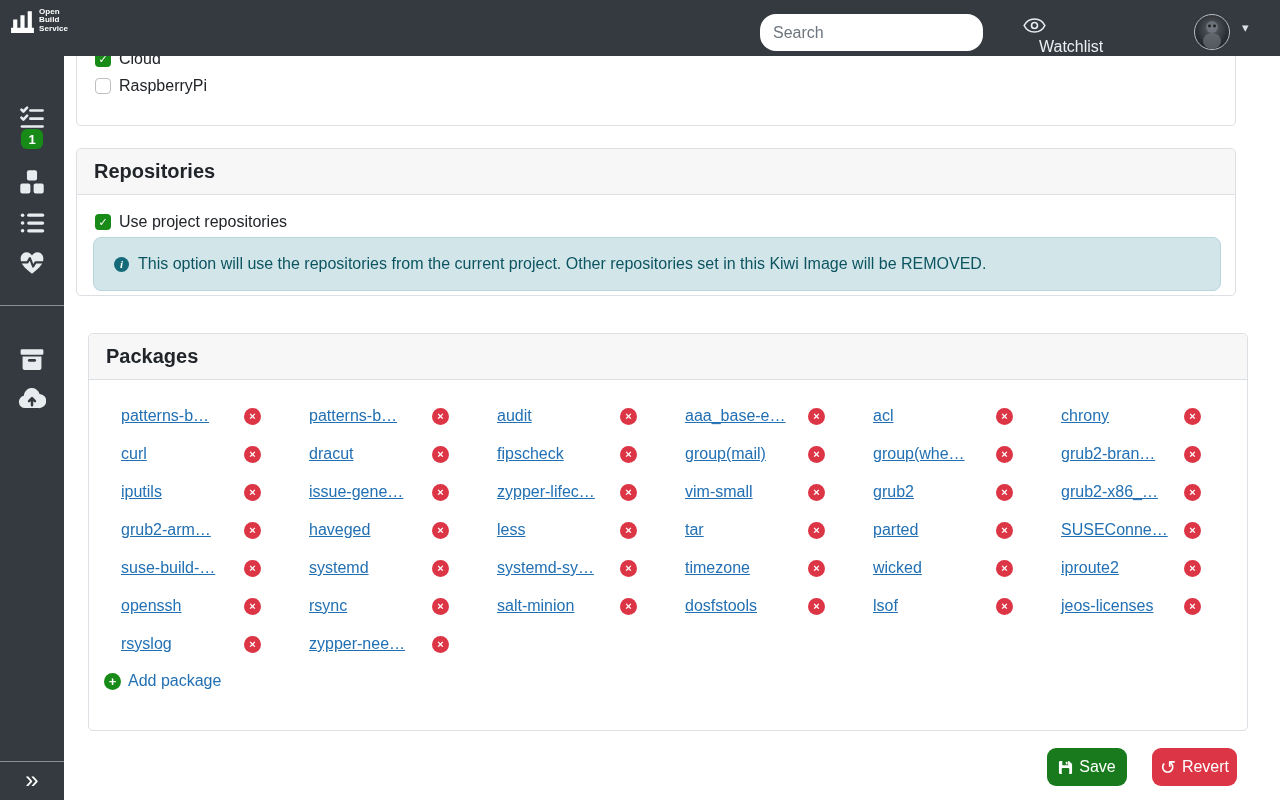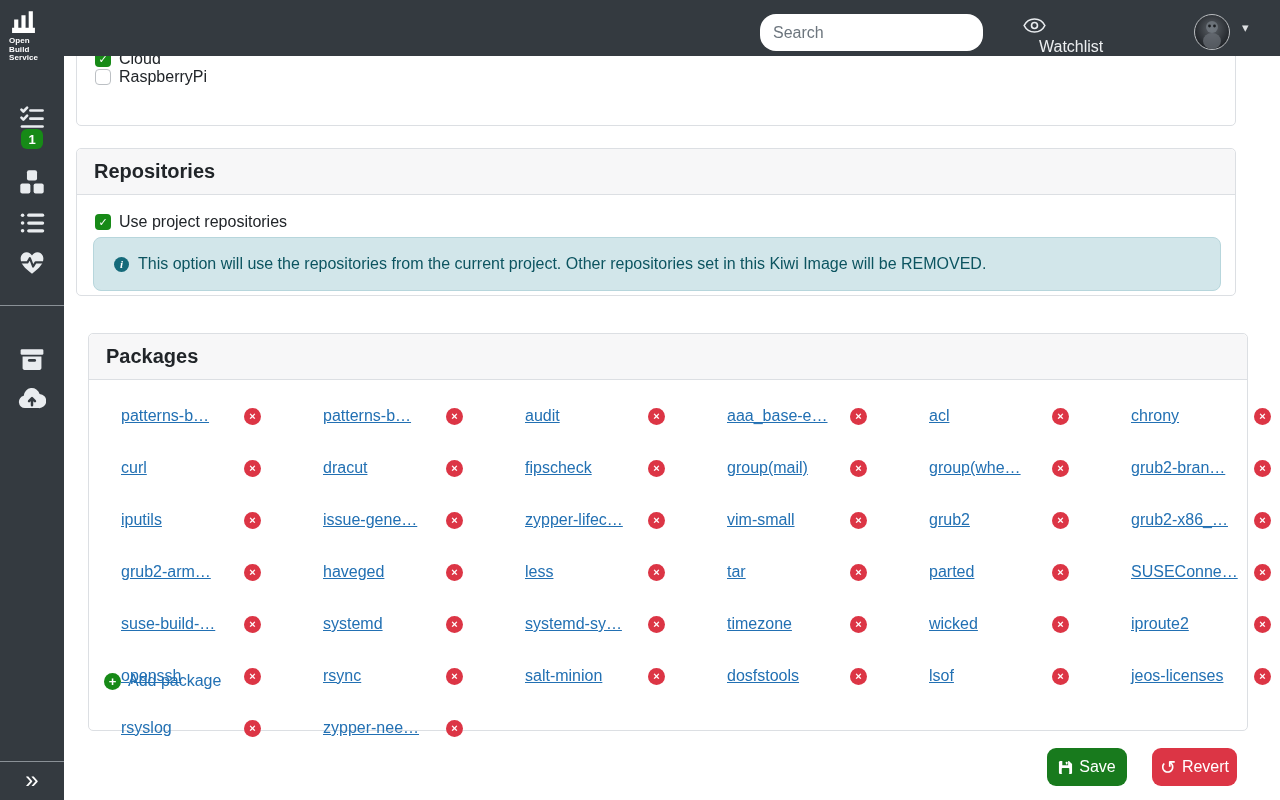--- a/index.html
+++ b/index.html
@@ -4,21 +4,21 @@
 <style>
   * { margin:0; padding:0; box-sizing:border-box; }
   html,body { width:1280px; height:800px; }
   body {
     position:relative; overflow:hidden; background:#fff;
     font-family:"Liberation Sans","DejaVu Sans",sans-serif; color:#212529;
   }
 
   
   .navbar { position:absolute; left:0; top:0; width:1280px; height:56px; background:#343a40; z-index:20; }
-  .logo { position:absolute; left:9px; top:7px; display:flex; align-items:center; gap:3px; cursor:pointer;flex-direction:column; }
+  .logo { position:absolute; left:9px; top:7px; display:flex; align-items:center; gap:3px; cursor:pointer; }
   .logo-text { color:#fff; font-size:8px; font-weight:700; line-height:8.5px; letter-spacing:.1px; }
   .search-input {
     position:absolute; left:760px; top:14px; width:223px; height:37px;
     border:none; border-radius:16px; padding:0 13px; font-size:16px;
     font-family:"Liberation Sans","DejaVu Sans",sans-serif; outline:none; color:#212529;
   }
   .search-input::placeholder { color:#6c757d; }
   .nav-item { position:absolute; top:15px; color:#eceef0; text-align:center; cursor:pointer; }
   .nav-item .ni-icon { height:21px; display:flex; align-items:center; justify-content:center; }
   .nav-item .ni-label { font-size:16px; margin-top:2px; white-space:nowrap;margin-left:44px; }
@@ -61,37 +61,37 @@
 
   
   .check-row { position:absolute; left:18px; height:24px; display:flex; align-items:center; gap:8px; font-size:16px; cursor:pointer; }
   .cb { width:16px; height:16px; border-radius:4px; flex:0 0 16px; }
   .cb-unchecked { border:1px solid #bcc0c4; background:#fff; }
   .cb-checked {
     background:#178a17; color:#fff; display:flex; align-items:center; justify-content:center;
     font-size:11px; font-weight:700; line-height:1;
   }
   .row-cloud { top:26px; }
-  .row-raspi { top:44px; }
+  .row-raspi { top:53px; }
   .row-useproj { top:61px; }
 
   
   .alert-info {
     position:absolute; left:16px; top:88px; width:1128px; height:54px;
     background:#d2e6ea; border:1px solid #b7d6dc; border-radius:8px; color:#0c5460;
     font-size:16px; display:flex; align-items:center; gap:9px; padding:0 16px 0 20px;
   }
   .info-icon {
     width:15px; height:15px; border-radius:50%; background:#156a7a; color:#fff; flex:0 0 15px;
     display:flex; align-items:center; justify-content:center;
     font-size:11px; font-weight:700; font-style:italic; font-family:"Liberation Serif",serif;
   }
 
   
-  .pkg-grid { position:absolute; left:16px; top:63px; width:1128px; display:grid; grid-template-columns:repeat(6,188px); grid-auto-rows:38px;gap:14px; }
+  .pkg-grid { position:absolute; left:16px; top:63px; width:1128px; display:grid; grid-template-columns:repeat(6,188px); grid-auto-rows:38px; }
   .pkg-cell { display:flex; align-items:center; justify-content:space-between; padding:0 32px 0 16px; }
   .pkg-link { color:#2270b3; text-decoration:underline; font-size:16px; cursor:pointer; white-space:nowrap; }
   .pkg-del {
     width:17px; height:17px; border-radius:50%; background:#dc3545; color:#fff; flex:0 0 17px;
     display:flex; align-items:center; justify-content:center; font-size:11px; font-weight:700; line-height:1; cursor:pointer;
   }
   .add-row { position:absolute; left:15px; top:333px; height:28px; display:flex; align-items:center; gap:7px; cursor:pointer; }
   .add-icon {
     width:17px; height:17px; border-radius:50%; background:#178a17; color:#fff;
     display:flex; align-items:center; justify-content:center; font-size:13px; font-weight:700; line-height:1;

